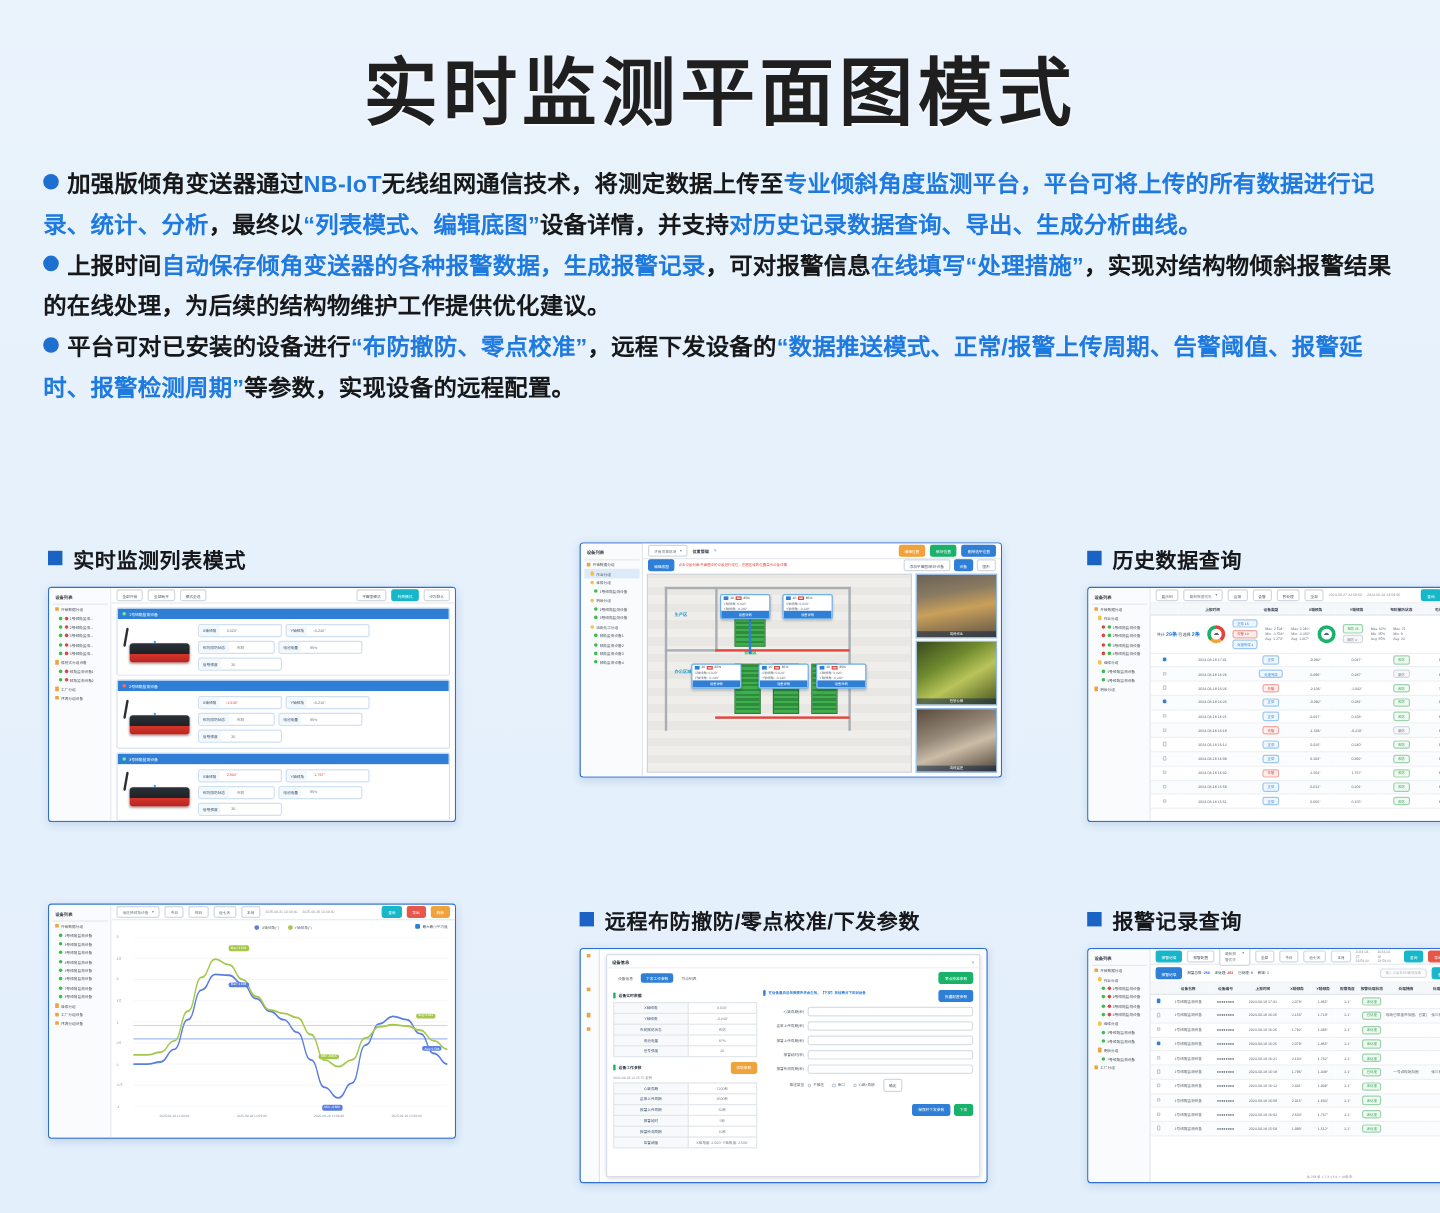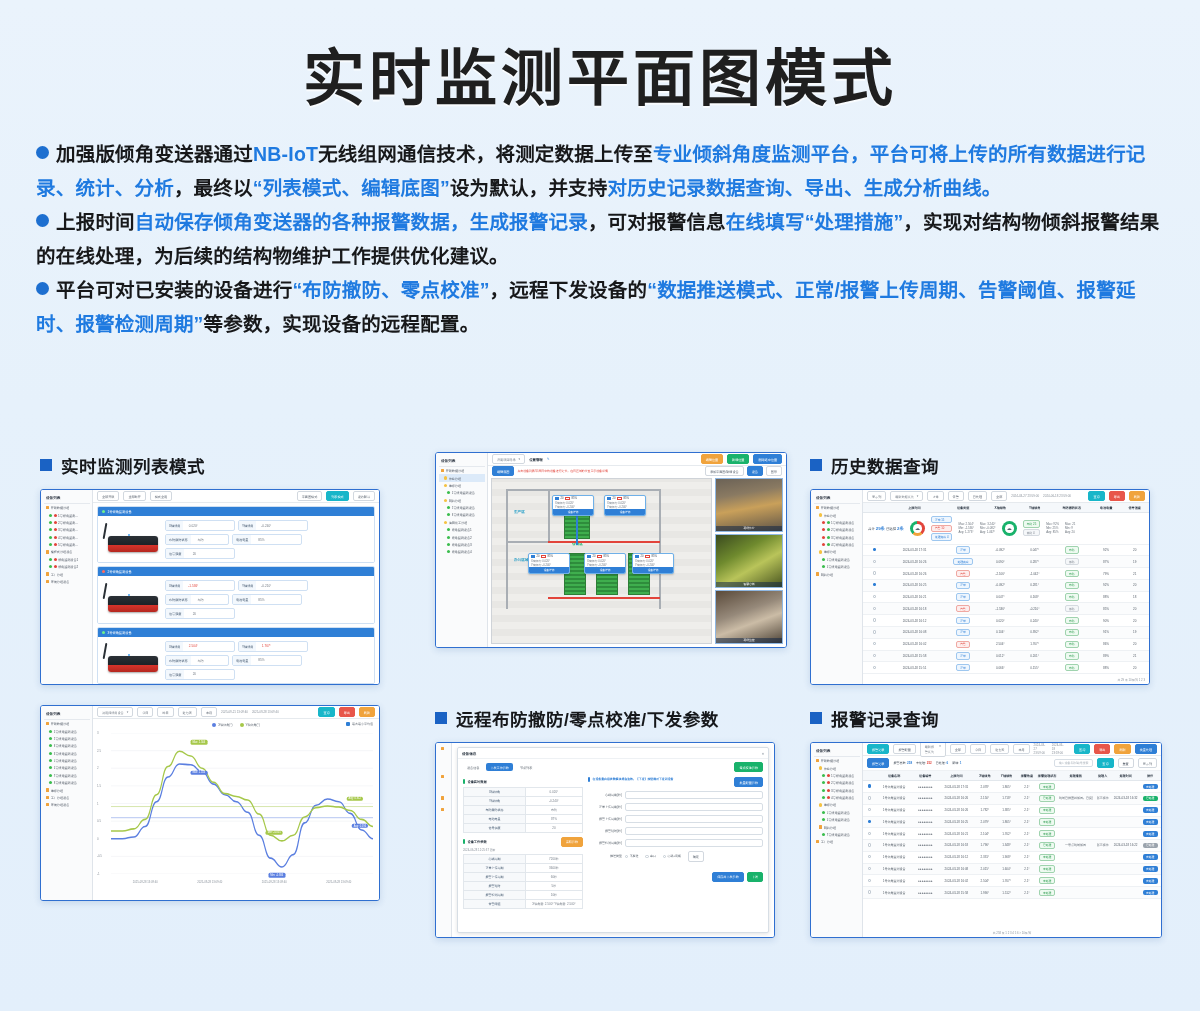--- a/index.html
+++ b/index.html
@@ -28,21 +28,21 @@
     display:inline-block; width:13px; height:13px; border-radius:50%;
     background:#1d6fd0; margin-right:7px; vertical-align:2px;
   }
   .bk { color:#17181a; }
   .bl { color:#1f7ae0; }
 
   
   .grid {
     position:absolute; left:0; top:452px; width:1200px;
     display:grid; grid-template-columns:380px 375px 380px;
-    column-gap:0px; row-gap:0px; padding-left:40px;
+    column-gap:0px; row-gap:0px; padding-left:40px;gap:48px;
   }
   .cell { width:360px; }
   .cell.c2 { margin-left:15px; }
   .cell.c3 { margin-left:15px; }
   .sec-head { display:flex; align-items:center; gap:9px; margin-bottom:11px; height:26px;}
   .sec-sq { width:12px; height:12px; background:#1a62c4; flex:none; }
   .sec-txt { font-size:17.5px; font-weight:700; color:#16181b; letter-spacing:.5px; white-space:nowrap; }
 
   .shot {
     width:340px; height:196px; background:#ffffff;
@@ -237,21 +237,21 @@
 <body>
 
 <div class="page">
 
   <div class="title-wrap">
     <div class="main-title">实时监测平面图模式</div>
   </div>
 
   <div class="desc">
     <div class="para">
-      <span class="dot"></span><span class="bk">加强版倾角变送器通过</span><span class="bl">NB-IoT</span><span class="bk">无线组网通信技术，将测定数据上传至</span><span class="bl">专业倾斜角度监测平台，平台可将上传的所有数据进行记录、统计、分析</span><span class="bk">，最终以</span><span class="bl">“列表模式、编辑底图”</span><span class="bk">设为默认，并支持</span><span class="bl">对历史记录数据查询、导出、生成分析曲线。</span>
+      <span class="dot"></span><span class="bk">加强版倾角变送器通过</span><span class="bl">NB-IoT</span><span class="bk">无线组网通信技术，将测定数据上传至</span><span class="bl">专业倾斜角度监测平台，平台可将上传的所有数据进行记录、统计、分析</span><span class="bk">，最终以</span><span class="bl">“列表模式、编辑底图”</span><span class="bk">设备详情，并支持</span><span class="bl">对历史记录数据查询、导出、生成分析曲线。</span>
     </div>
     <div class="para">
       <span class="dot"></span><span class="bk">上报时间</span><span class="bl">自动保存倾角变送器的各种报警数据，生成报警记录</span><span class="bk">，可对报警信息</span><span class="bl">在线填写“处理措施”</span><span class="bk">，实现对结构物倾斜报警结果的在线处理，为后续的结构物维护工作提供优化建议。</span>
     </div>
     <div class="para">
       <span class="dot"></span><span class="bk">平台可对已安装的设备进行</span><span class="bl">“布防撤防、零点校准”</span><span class="bk">，远程下发设备的</span><span class="bl">“数据推送模式、正常/报警上传周期、告警阈值、报警延时、报警检测周期”</span><span class="bk">等参数，实现设备的远程配置。</span>
     </div>
   </div>
 
   <div class="grid">

